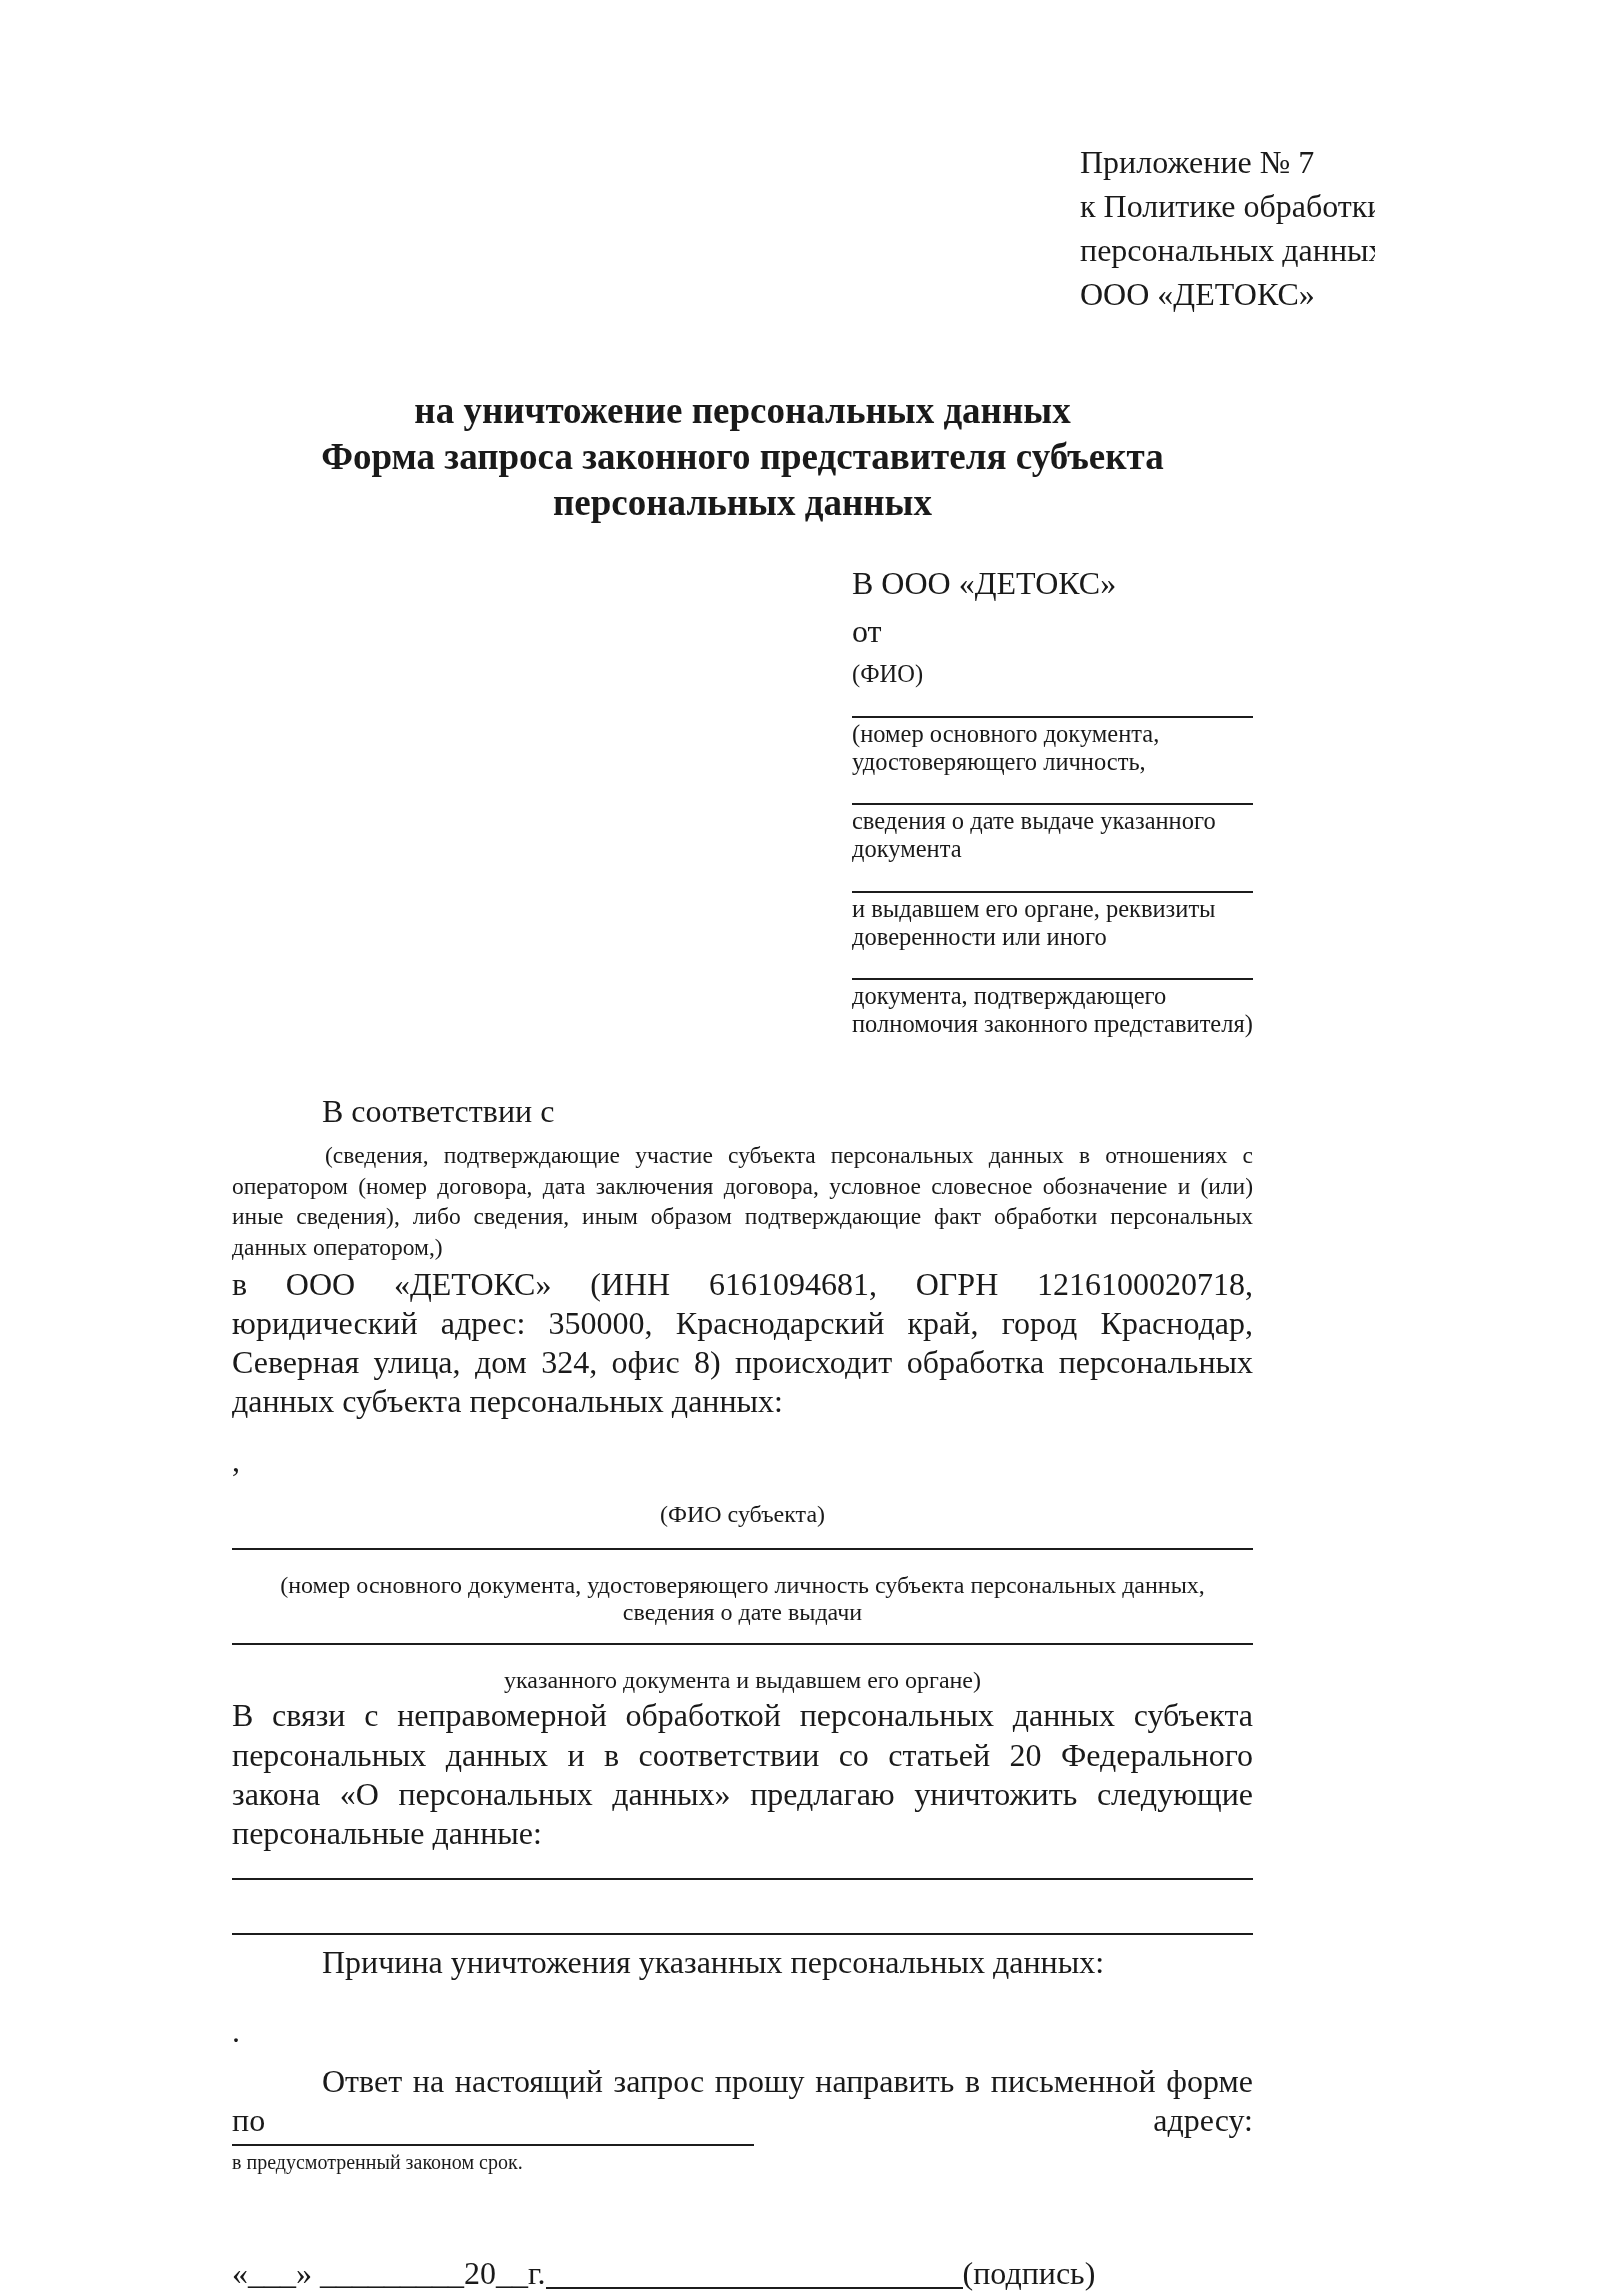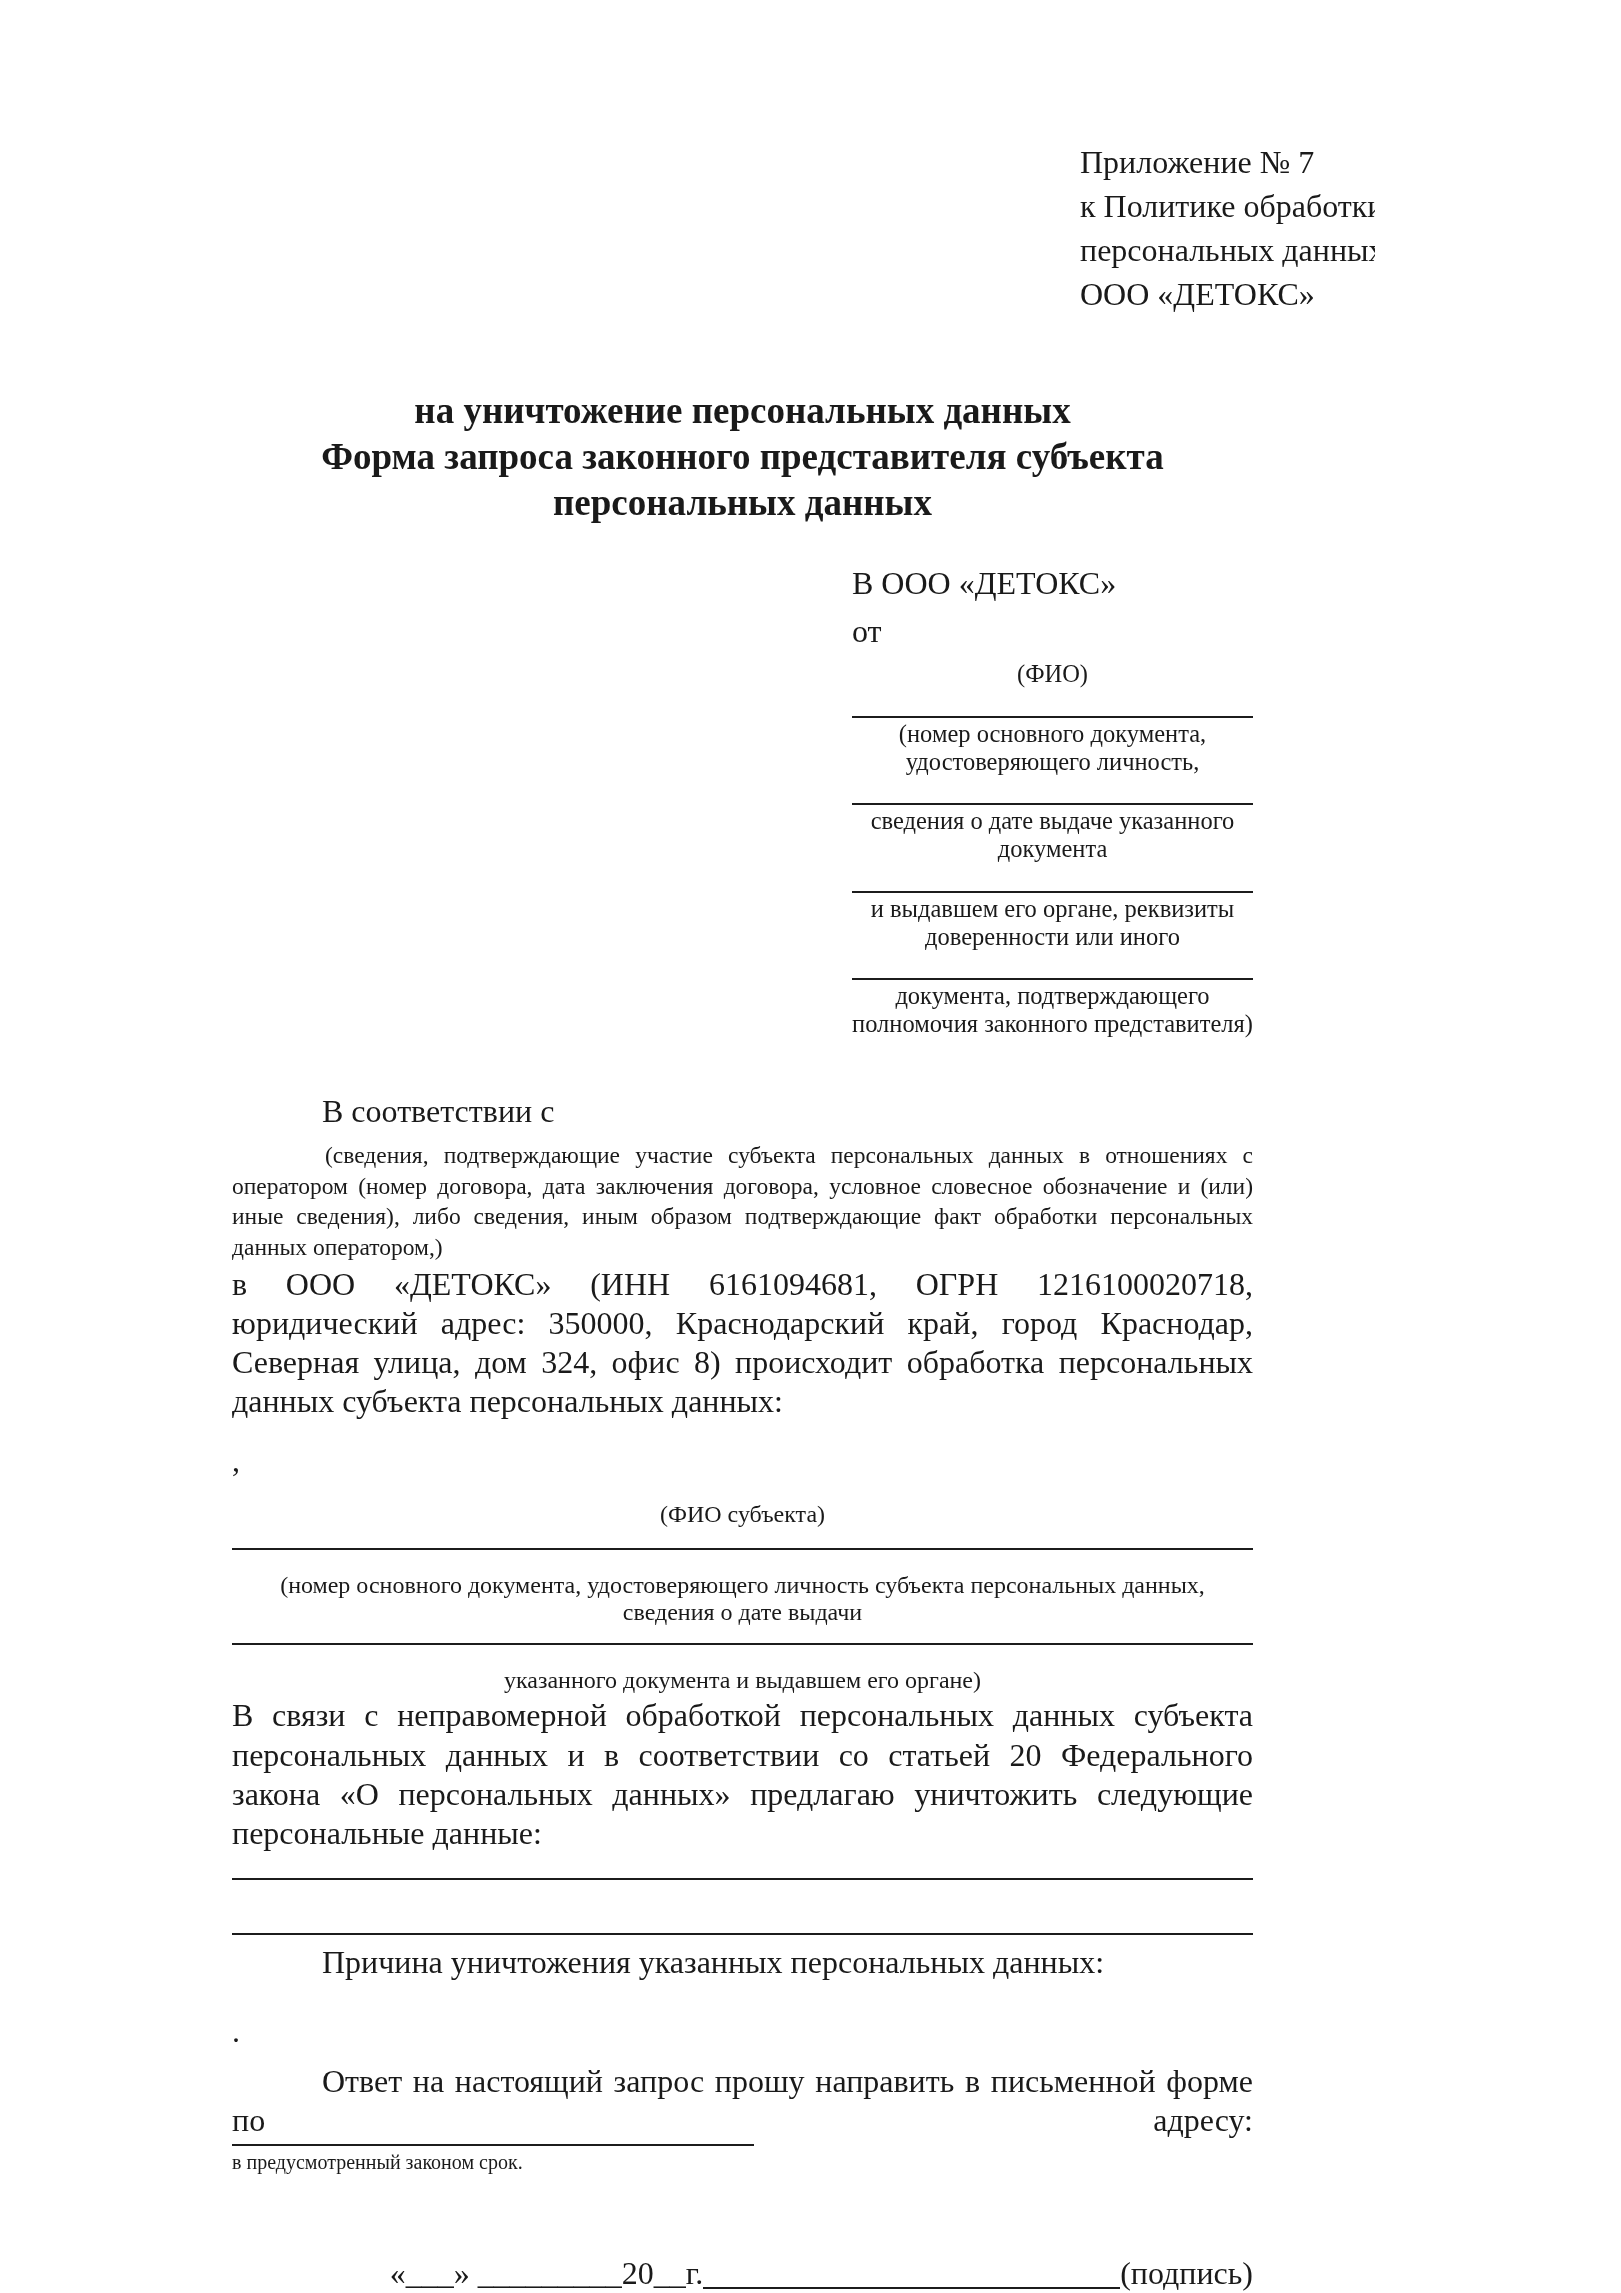--- a/index.html
+++ b/index.html
@@ -35,21 +35,21 @@
     line-height: 1.25;
     font-weight: bold;
     text-align: center;
   }
 
   
   .addressee { margin-left: 620px; margin-top: 37px; }
   .addressee .to { font-size: 32px; line-height: 1.3; }
   .addressee .from-row { margin-top: 5.9px; font-size: 32px; line-height: 1.3; }
   .addressee .from-row .lbl { padding-right: 13.7px; }
-  .addressee .cap { font-size: 24.5px; text-align: center; margin-top: 2px; }
+  .addressee .cap { font-size: 24.5px; text-align: left; margin-top: 2px; }
   .addressee .blank { margin-top: 27.4px; height: 0; }
 
   
   .accordance { margin-top: 53px; font-size: 32px; line-height: 1.3; }
   .accordance .lbl { margin-left: 90px; padding-right: 11.8px; white-space: nowrap; }
 
   .note {
     margin-top: 2px;
     font-size: 23.5px;
     line-height: 1.3;
@@ -82,21 +82,21 @@
     text-align: justify;
     text-align-last: justify;
   }
 
   .reply2 { margin-top: 3.9px; font-size: 20px; line-height: 1.22; }
   .reply2 .fixed-fill { width: 522px; flex: 0 0 auto; margin-bottom: 3.9px; }
 
   .footer-row {
     margin-top: 80px;
     display: flex;
-    justify-content: flex-end;
+    justify-content: flex-start;
     align-items: flex-end;
     font-size: 32px;
     line-height: 1.22;
   }
   .sig { display: flex; align-items: flex-end; }
   .sig-line { width: 417px; margin-bottom: 3.9px; }
 </style>
 </head>
 <body>
 

